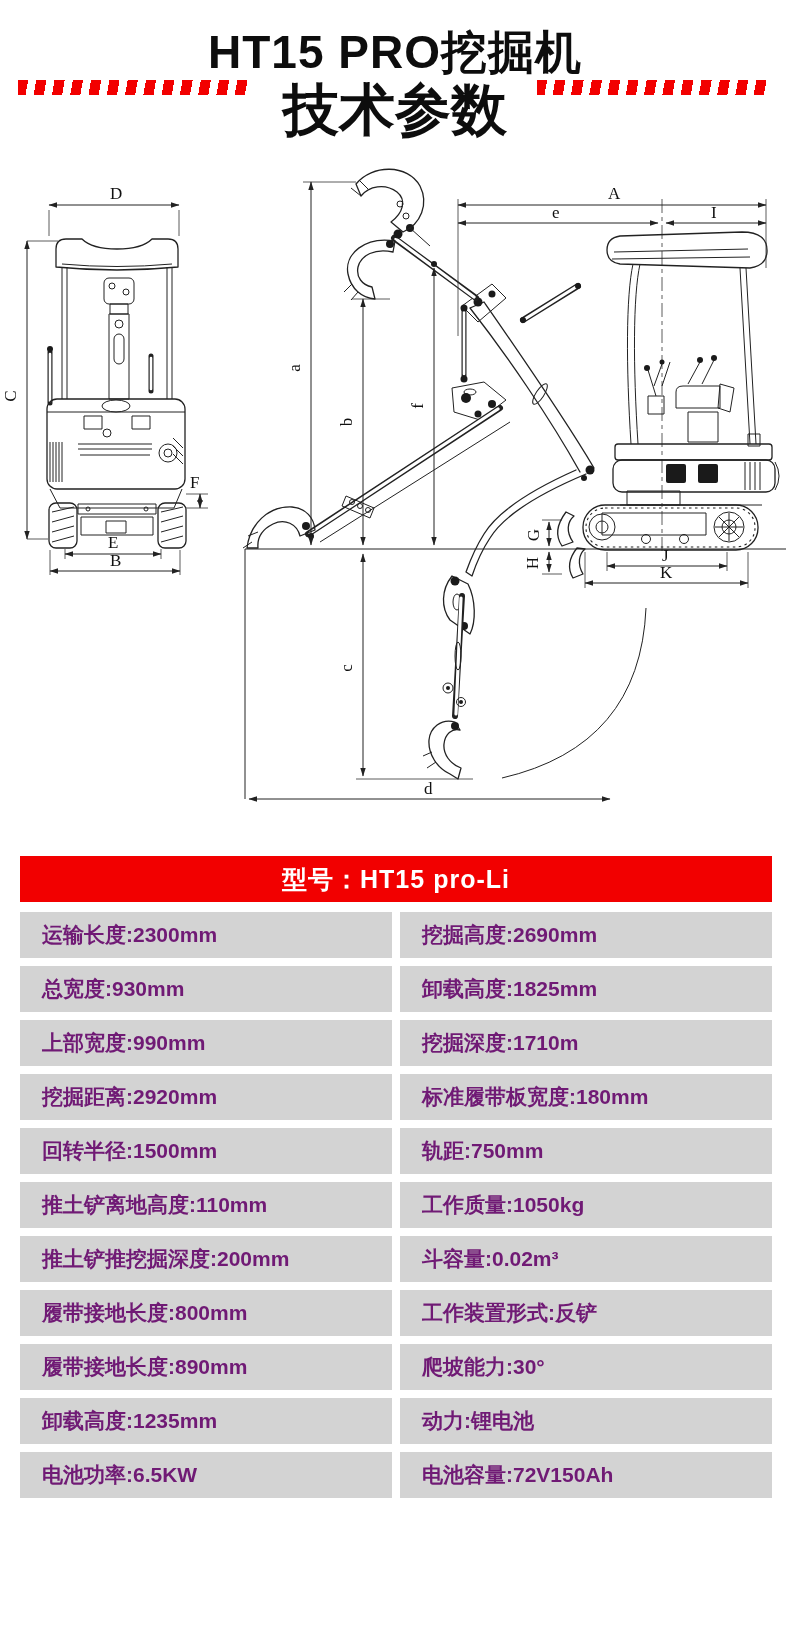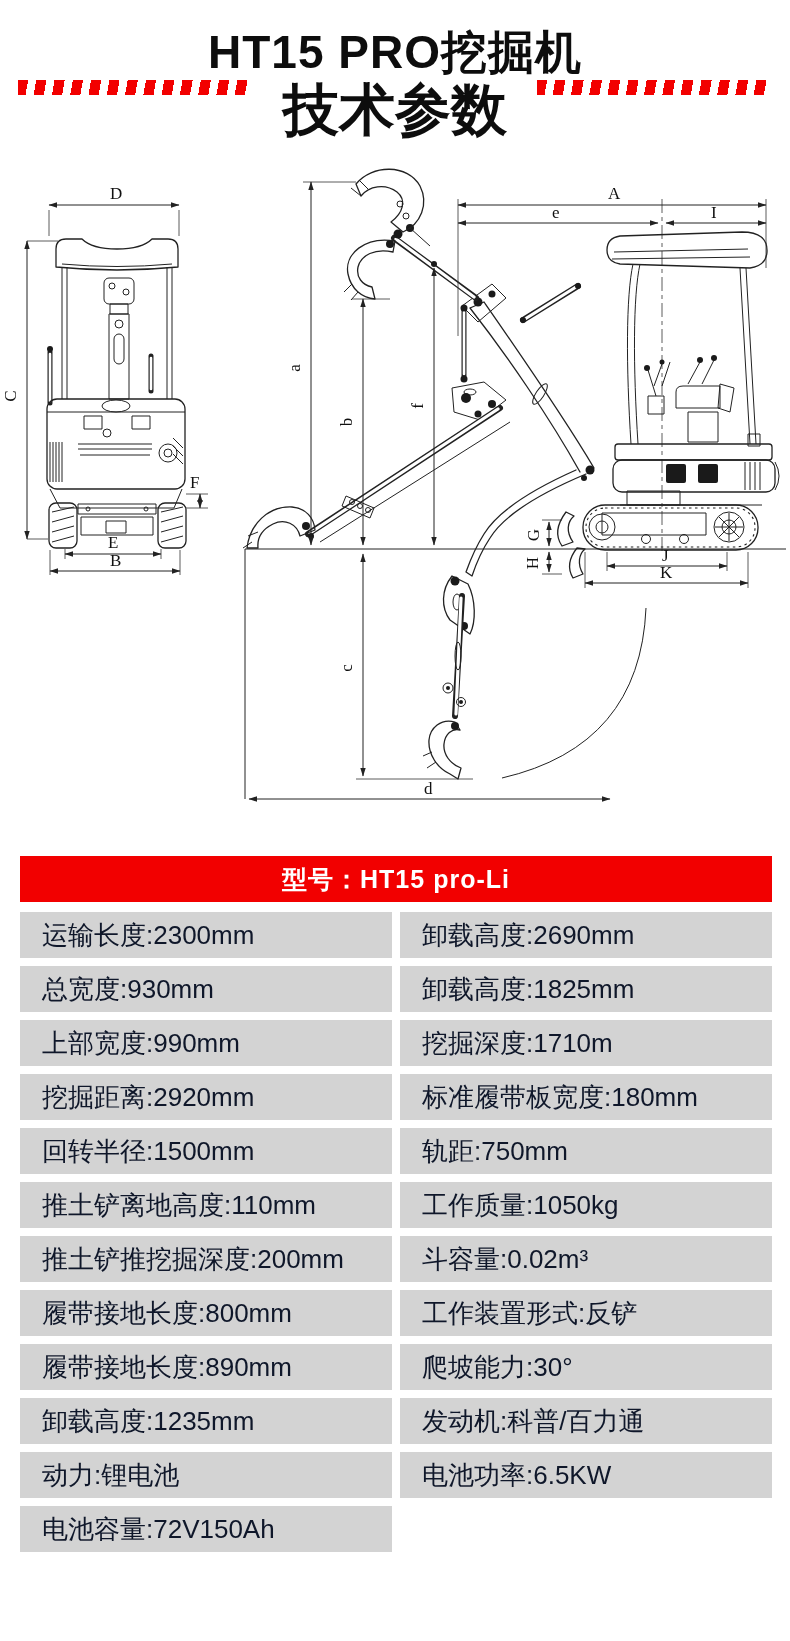--- a/index.html
+++ b/index.html
@@ -23,22 +23,22 @@
   .ln25{stroke:#fff;stroke-width:2.6;stroke-linecap:round;}
   .dim{stroke:#222;stroke-width:1;fill:none;}
   .ext{stroke:#333;stroke-width:0.8;fill:none;}
   .cl{stroke:#333;stroke-width:0.8;fill:none;stroke-dasharray:14 4 4 4;}
   .dash-tread{stroke:#222;stroke-width:1.1;fill:none;stroke-dasharray:2.5 3.5;}
   
   .spec{margin:50px 18px 4px 20px;}
   .model-bar{height:46px;background:#f20000;color:#fff;display:flex;align-items:center;justify-content:center;
     font-size:25px;font-weight:bold;letter-spacing:1px;}
   .spec-table{margin-top:10px;display:grid;grid-template-columns:1fr 1fr;gap:8px;}
-  .cell{background:#d3d3d3;height:46px;line-height:46px;padding-left:22px;font-size:26px;font-weight:normal;
-    color:#0f172a;white-space:nowrap;overflow:hidden;}
+  .cell{background:#d3d3d3;height:46px;line-height:46px;padding-left:22px;font-size:21px;font-weight:bold;
+    color:#701a75;white-space:nowrap;overflow:hidden;}
   .foot-space{height:26px;}
 </style>
 </head>
 <body>
 
 <div class="page">
 
   <div class="hdr">
     <h1>HT15 PRO挖掘机</h1>
     <div class="sub-row">
@@ -292,38 +292,37 @@
         <line class="dim" x1="585" y1="427" x2="748" y2="427" marker-start="url(#arr)" marker-end="url(#arr)"></line>
         <text x="660" y="422">K</text>
       </g>
     </g>
   </svg>
 
   <div class="spec">
     <div class="model-bar">型号：HT15 pro-Li</div>
     <div class="spec-table">
       <div class="cell">运输长度:2300mm</div>
-      <div class="cell">卸载高度:2690mm</div>
+      <div class="cell">挖掘高度:2690mm</div>
       <div class="cell">总宽度:930mm</div>
       <div class="cell">卸载高度:1825mm</div>
       <div class="cell">上部宽度:990mm</div>
       <div class="cell">挖掘深度:1710m</div>
       <div class="cell">挖掘距离:2920mm</div>
       <div class="cell">标准履带板宽度:180mm</div>
       <div class="cell">回转半径:1500mm</div>
       <div class="cell">轨距:750mm</div>
       <div class="cell">推土铲离地高度:110mm</div>
       <div class="cell">工作质量:1050kg</div>
       <div class="cell">推土铲推挖掘深度:200mm</div>
       <div class="cell">斗容量:0.02m³</div>
       <div class="cell">履带接地长度:800mm</div>
       <div class="cell">工作装置形式:反铲</div>
       <div class="cell">履带接地长度:890mm</div>
       <div class="cell">爬坡能力:30°</div>
       <div class="cell">卸载高度:1235mm</div>
-      <div class="cell">发动机:科普/百力通</div>
       <div class="cell">动力:锂电池</div>
       <div class="cell">电池功率:6.5KW</div>
       <div class="cell">电池容量:72V150Ah</div>
     </div>
   </div>
   <div class="foot-space"></div>
 </div>
 
 </body></html>

